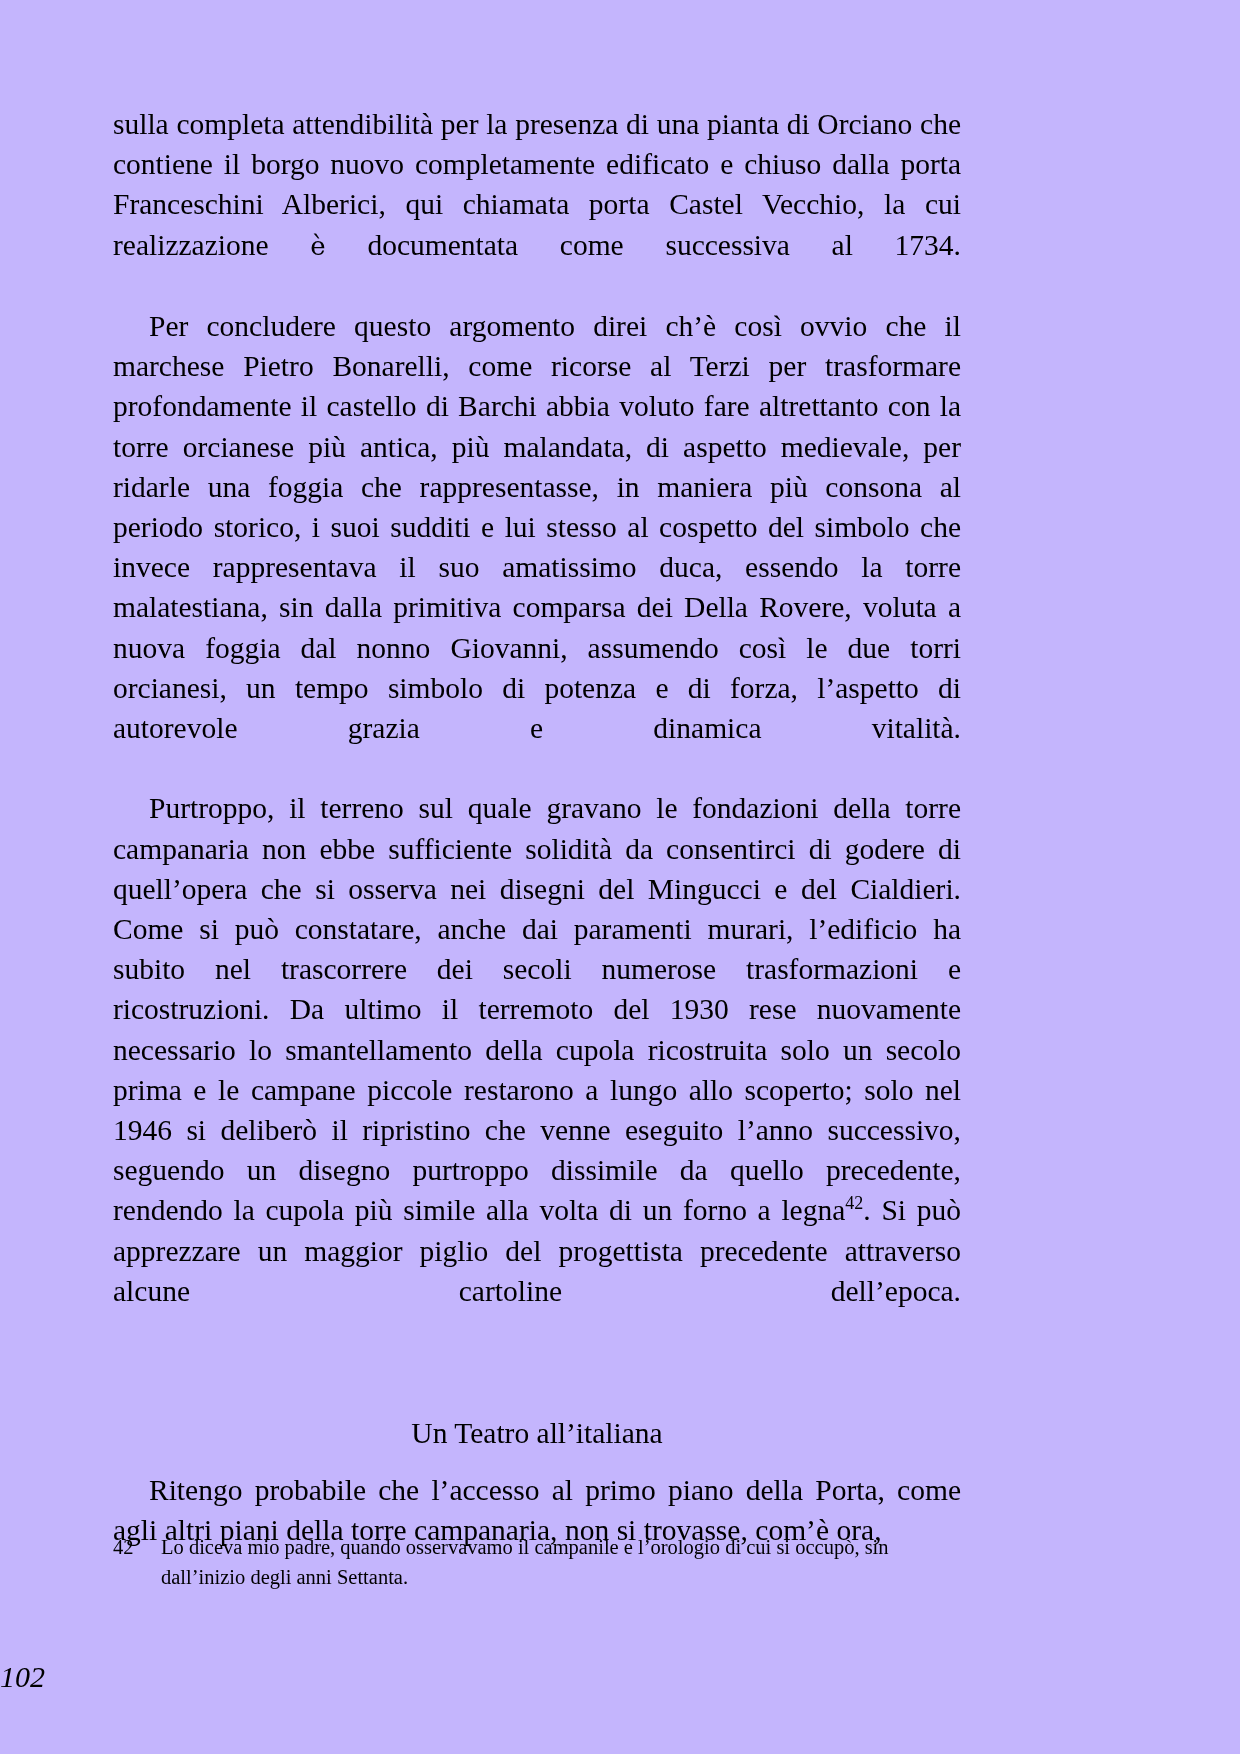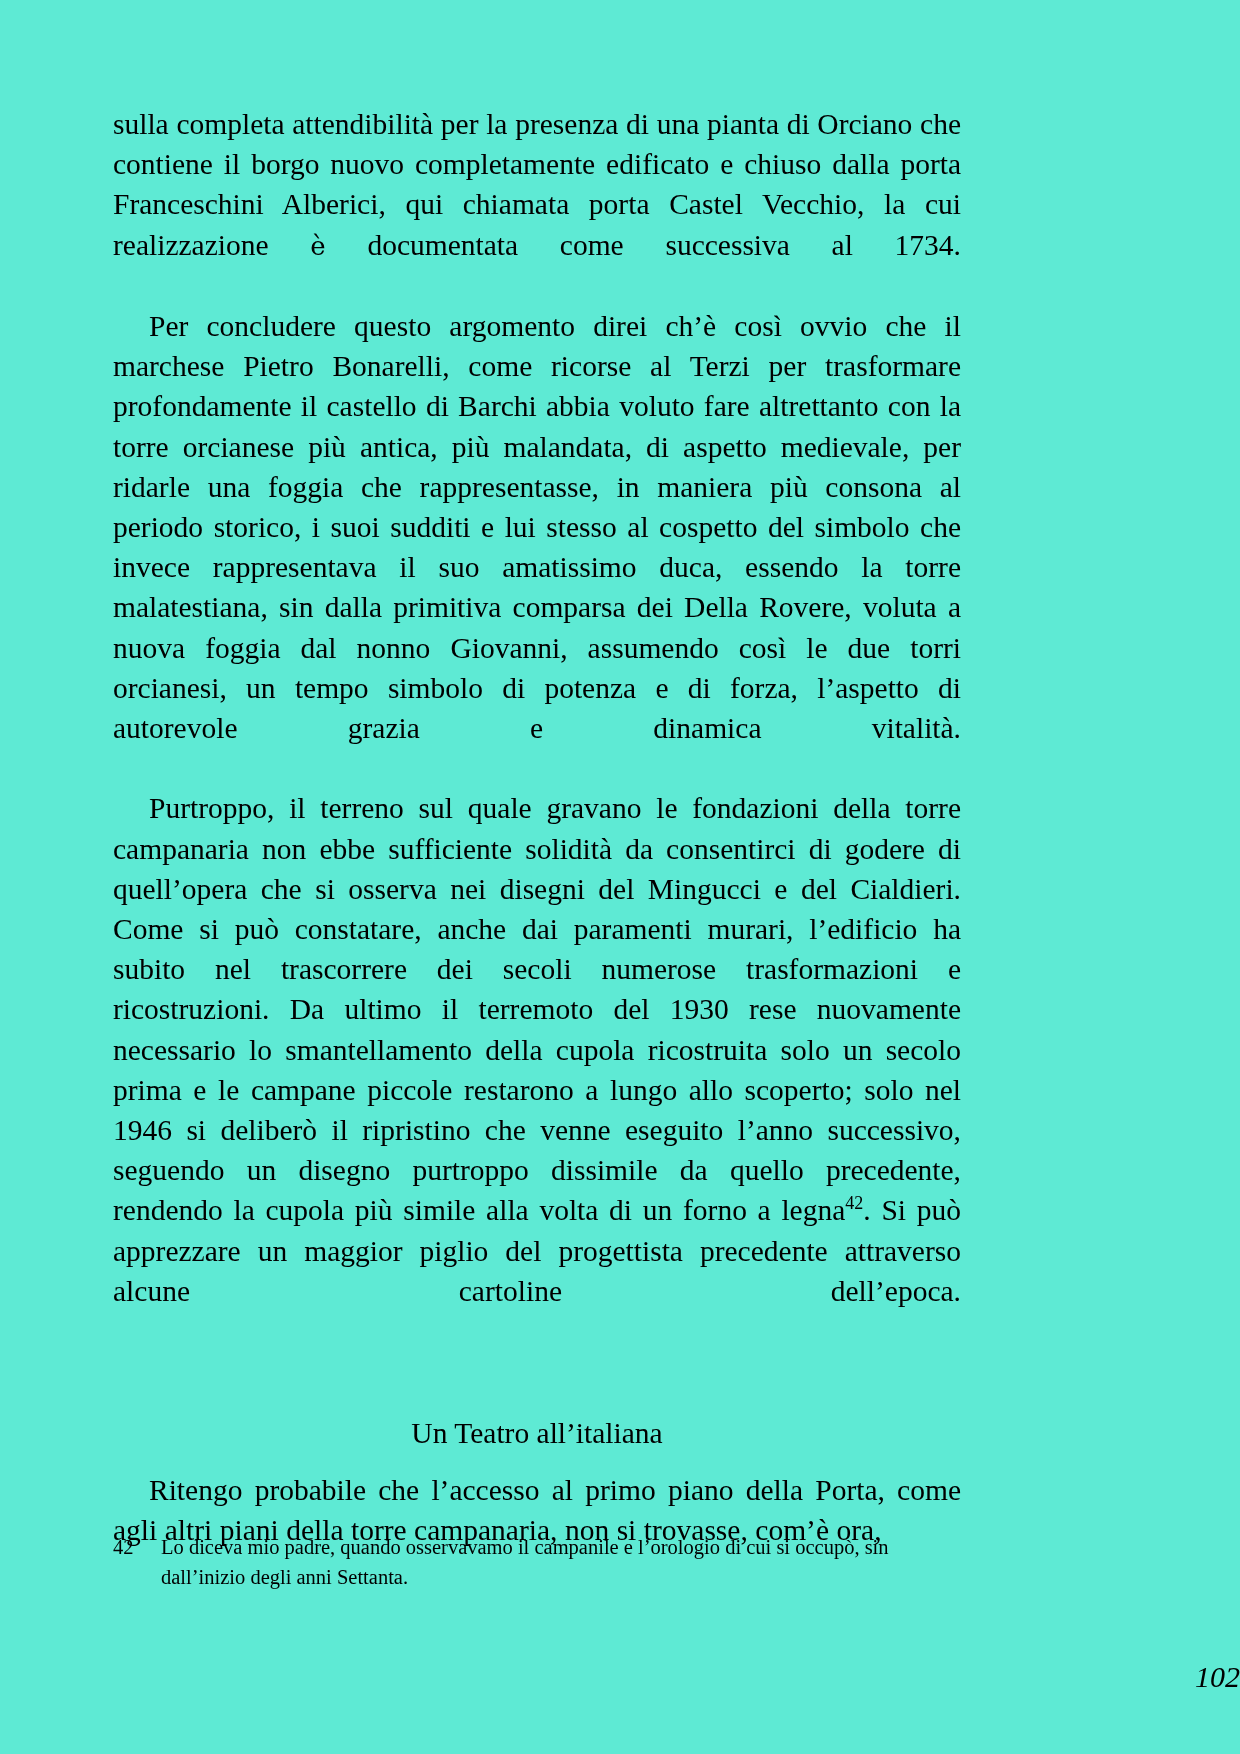--- a/index.html
+++ b/index.html
@@ -16,21 +16,21 @@
     color: #000000;
     overflow: hidden;
   }
 
   
   .page {
     position: absolute;
     top: 0; left: 0;
     width: 1240px;
     height: 1754px;
-    background: #5eead4;
+    background: #c4b5fd;
   }
 
   .content {
     position: absolute;
     left: 113px;
     top: 104px;
     width: 848px;
   }
 
   
@@ -97,21 +97,21 @@
     left: 0;
     top: 0;
   }
 
   
   .folio {
     position: absolute;
     left: 0;
     top: 1660px;
     width: 1240px;
-    text-align: right;
+    text-align: left;
     font-size: 30px;
     font-style: italic;
   }
 </style>
 </head>
 <body>
 
 <div class="page">
 
   <div class="content">

